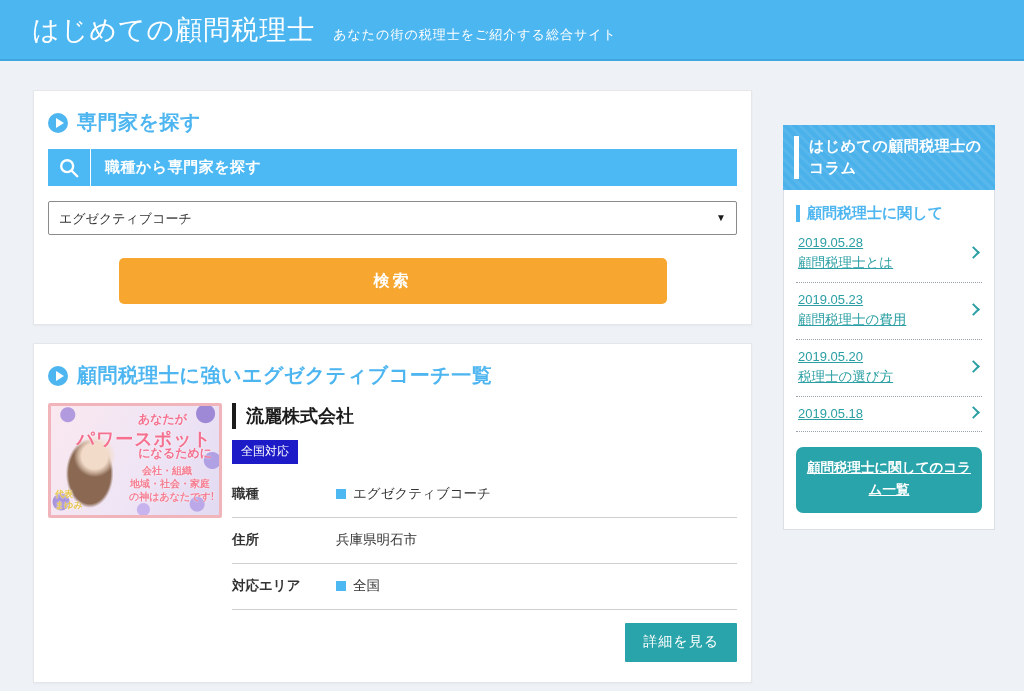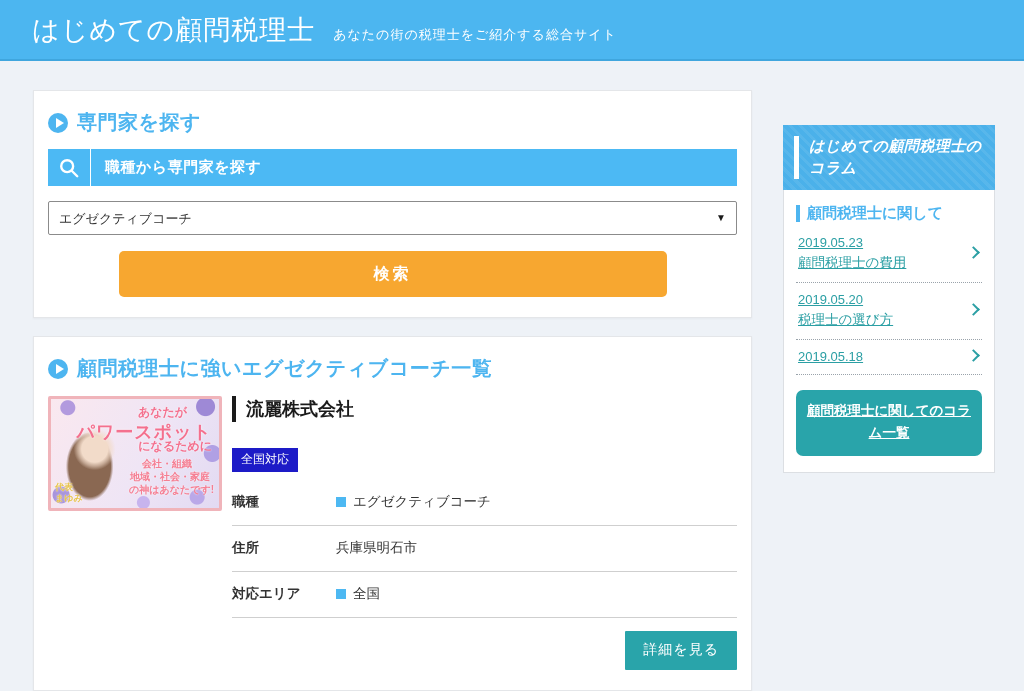--- a/index.html
+++ b/index.html
@@ -39,21 +39,21 @@
 
   .select-wrap { position:relative; margin-top:15px; }
   .job-select {
     width:100%; height:34px; border:1px solid #8b8b8b; border-radius:2px; background:#fff;
     font-family:inherit; font-size:13px; color:#333; padding:0 28px 0 10px;
     -webkit-appearance:none; appearance:none;
   }
   .select-caret { position:absolute; right:11px; top:11px; font-size:10px; color:#1a1a1a; pointer-events:none; }
 
   .search-btn {
-    display:block; width:548px; height:46px; margin:16px auto 0;
+    display:block; width:548px; height:46px; margin:23px auto 0;
     background:#f7a730; border:none; border-radius:5px;
     color:#fff; font-size:16px; font-weight:bold; letter-spacing:3px; cursor:pointer;
     font-family:inherit;
   }
 
   
   .listing { display:flex; margin-top:14px; }
   .listing-photo {
     width:174px; height:115px; flex:0 0 174px; position:relative; overflow:hidden;
     border:3px solid #f0b4ba; border-radius:2px;
@@ -72,40 +72,39 @@
   .pt1 { top:5px;  right:32px; font-size:12px;text-align:center; }
   .pt2 { top:21px; right:7px;  font-size:18px; letter-spacing:1px; }
   .pt3 { top:39px; right:7px;  font-size:12px; }
   .pt4 { top:58px; right:27px; font-size:10px; color:#f57e92; }
   .pt5 { top:71px; right:9px;  font-size:10px; color:#f57e92; }
   .pt6 { top:84px; right:5px;  font-size:10px; color:#f57e92; }
   .photo-credit { position:absolute; left:4px; bottom:3px; color:#e7c44d; font-weight:bold; font-size:9px; line-height:1.3; text-shadow:0 0 2px #fff; }
 
   .listing-body { flex:1; padding-left:10px; }
   .company-name { font-size:18px; color:#1b1b1b; border-left:4px solid #1b1b1b; padding-left:10px; line-height:26px; font-weight:bold; }
-  .area-badge { display:inline-block; margin-top:26px; background:#1d1bc7; color:#fff; font-size:12px; padding:3px 9px 4px; }
+  .area-badge { display:inline-block; margin-top:11px; background:#1d1bc7; color:#fff; font-size:12px; padding:3px 9px 4px; }
 
   .spec-table { margin-top:8px; }
   .spec-row { display:flex; align-items:center; padding:13px 0 14px; border-bottom:1px solid #cfcfcf; font-size:13.5px; color:#333; }
   .spec-label { width:104px; flex:0 0 104px;font-weight:bold; }
   .spec-value { display:flex; align-items:center; }
   .bullet-sq { width:10px; height:10px; background:#4db8f2; display:inline-block; margin-right:7px; }
 
   .details-row { text-align:right; margin-top:13px; }
   .details-btn {
     display:inline-block; background:#29a4aa; color:#fff; border:none; border-radius:1px;
     font-size:14px; padding:10px 18px 11px; cursor:pointer; font-family:inherit; letter-spacing:1px;
   }
 
   
   .sidebar { position:absolute; left:783px; top:64px; width:212px; }
   .sidebar-head {
     position:relative; background:#4bb1ea; padding:10px 9px 11px 26px;
     background-image:repeating-linear-gradient(45deg, rgba(255,255,255,.07) 0 3px, rgba(255,255,255,0) 3px 7px);
-    font-style:italic;
   }
   .sidebar-head::before { content:""; position:absolute; left:11px; top:11px; bottom:11px; width:5px; background:#fff; }
   .sidebar-title { color:#fff; font-size:15px; font-weight:bold; line-height:1.45; letter-spacing:.5px; }
   .sidebar-body { background:#fff; border:1px solid #dcdfe3; border-top:none; padding:12px 12px 16px; }
   .sidebar-section { position:relative; padding-left:11px; color:#4db5f0; font-size:15px; font-weight:bold; margin:2px 0 3px; }
   .sidebar-section::before { content:""; position:absolute; left:0; top:1px; bottom:1px; width:4px; background:#4db5f0; }
   .article-item { position:relative; padding:9px 22px 10px 2px; border-bottom:1px dotted #9aa3ab; cursor:pointer; display:block; }
   .article-date  { font-size:13px; color:#2b9fa4; text-decoration:underline; display:block; }
   .article-title { font-size:13.5px; color:#2b9fa4; text-decoration:underline; display:block; margin-top:4px; }
   .chev { position:absolute; right:4px; top:50%; width:9px; height:9px; margin-top:-6px;
@@ -210,20 +209,25 @@
   </div>
 
   <aside class="sidebar">
     <div class="sidebar-head">
       <div class="sidebar-title">はじめての顧問税理士のコラム</div>
     </div>
     <div class="sidebar-body">
       <div class="sidebar-section">顧問税理士に関して</div>
 
       <a class="article-item">
+        <span class="article-date">2019.05.28</span>
+        <span class="article-title">顧問税理士とは</span>
+        <span class="chev"></span>
+      </a>
+      <a class="article-item">
         <span class="article-date">2019.05.23</span>
         <span class="article-title">顧問税理士の費用</span>
         <span class="chev"></span>
       </a>
       <a class="article-item">
         <span class="article-date">2019.05.20</span>
         <span class="article-title">税理士の選び方</span>
         <span class="chev"></span>
       </a>
       <a class="article-item">

